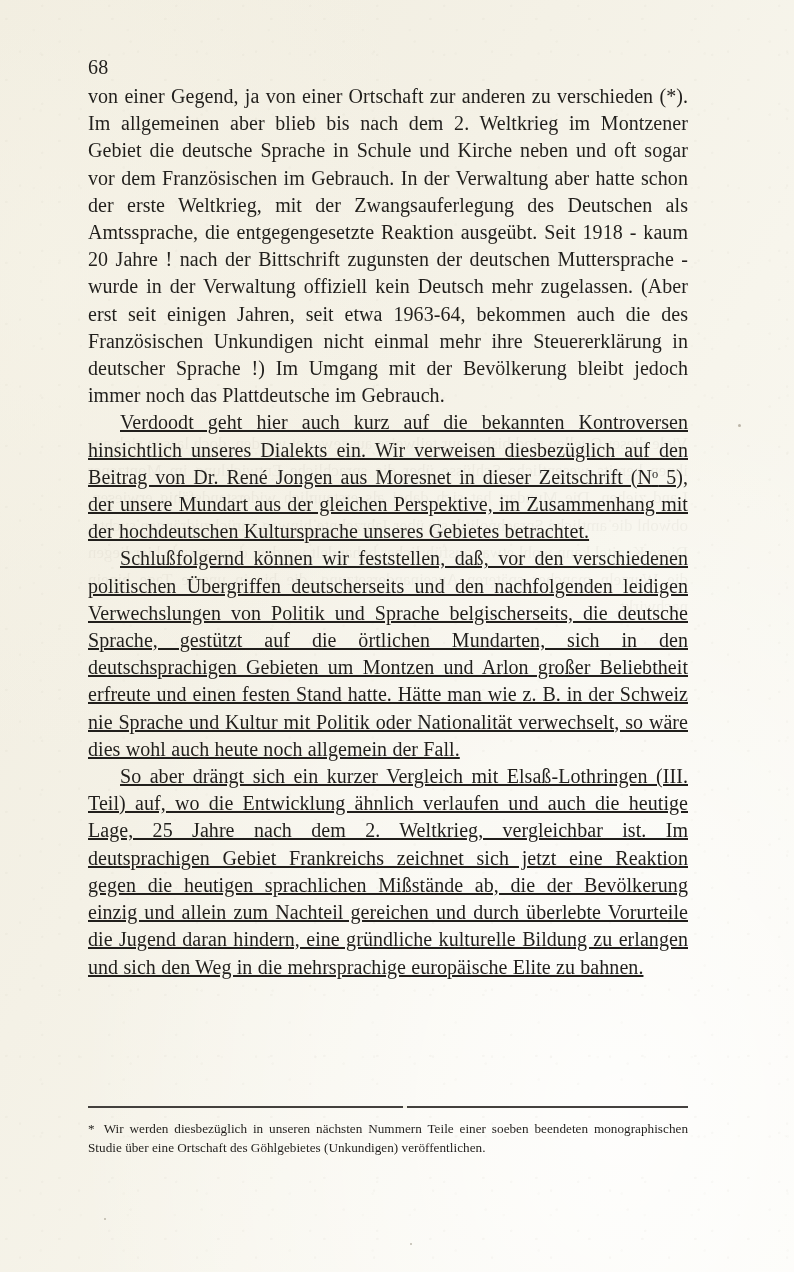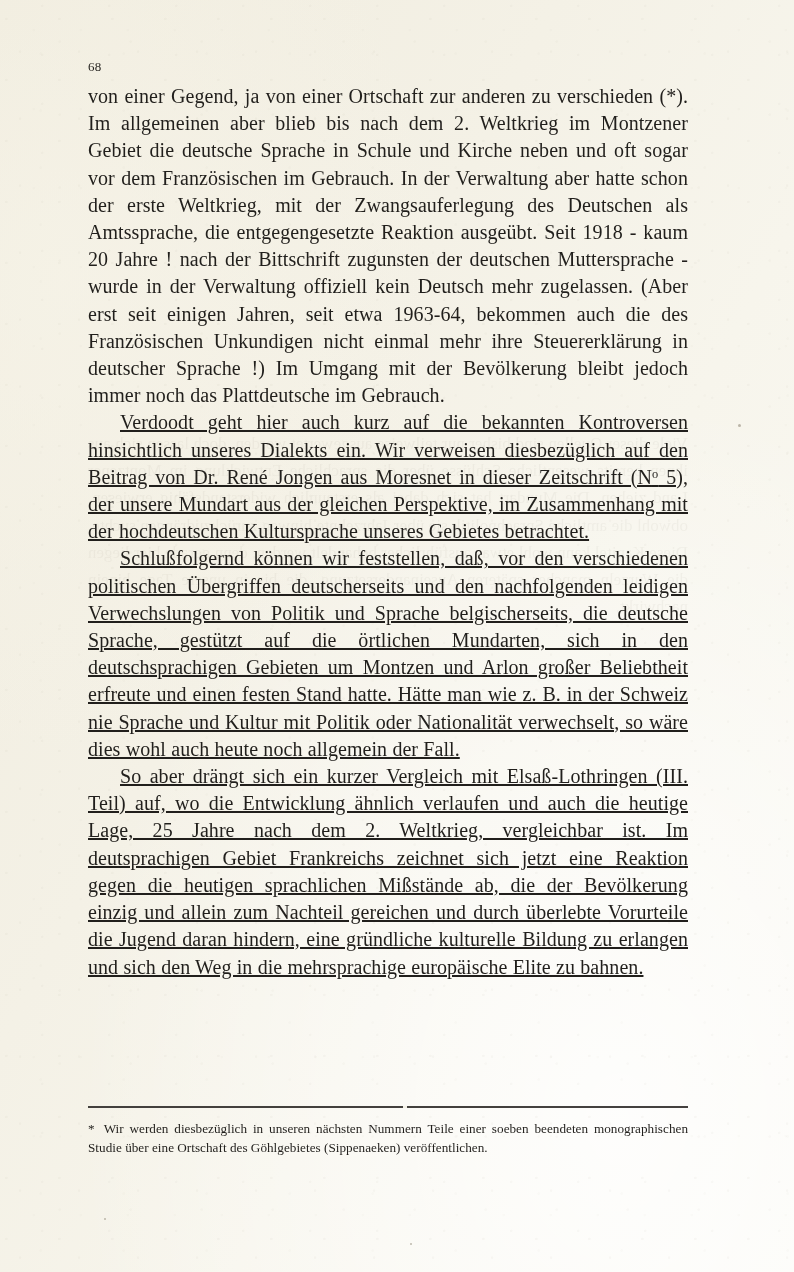--- a/index.html
+++ b/index.html
@@ -55,21 +55,21 @@
     overflow: hidden;
     white-space: pre-wrap;
   }
   #content {
     position: absolute;
     left: 88px;
     top: 56px;
     width: 600px;
   }
   .folio {
-    font-size: 13px;
+    font-size: 20px;
     line-height: 22px;
     letter-spacing: 0.3px;
     margin: 0 0 5px 0;
   }
   p.body {
     margin: 0;
     font-size: 20px;
     line-height: 27.2px;
     text-align: justify;
     text-justify: inter-word;
@@ -152,16 +152,16 @@
     <p class="body indent">Verdoodt geht hier auch kurz auf die bekannten Kontroversen hinsichtlich unseres Dialekts ein. Wir verweisen diesbezüglich auf den Beitrag von Dr. René Jongen aus Moresnet in dieser Zeitschrift (N<span class="ord">o</span> 5), der unsere Mundart aus der gleichen Perspektive, im Zusammenhang mit der hochdeutschen Kultursprache unseres Gebietes betrachtet.</p>
 
     <p class="body indent">Schlußfolgernd können wir feststellen, daß, vor den verschiedenen politischen Übergriffen deutscherseits und den nachfolgenden leidigen Verwechslungen von Politik und Sprache belgischerseits, die deutsche Sprache, gestützt auf die örtlichen Mundarten, sich in den deutschsprachigen Gebieten um Montzen und Arlon großer Beliebtheit erfreute und einen festen Stand hatte. Hätte man wie z. B. in der Schweiz nie Sprache und Kultur mit Politik oder Nationalität verwechselt, so wäre dies wohl auch heute noch allgemein der Fall.</p>
 
     <p class="body indent">So aber drängt sich ein kurzer Vergleich mit Elsaß-Lothringen (III. Teil) auf, wo die Entwicklung ähnlich verlaufen und auch die heutige Lage, 25 Jahre nach dem 2. Weltkrieg, vergleichbar ist. Im deutsprachigen Gebiet Frankreichs zeichnet sich jetzt eine Reaktion gegen die heutigen sprachlichen Mißstände ab, die der Bevölkerung einzig und allein zum Nachteil gereichen und durch überlebte Vorurteile die Jugend daran hindern, eine gründliche kulturelle Bildung zu erlangen und sich den Weg in die mehrsprachige europäische Elite zu bahnen.</p>
 
   </div>
 
   <div id="footnote-wrap">
     <div class="fn-rule"></div>
-    <p class="footnote"><span class="fn-star">*</span><span>Wir werden diesbezüglich in unseren nächsten Nummern Teile einer soeben beendeten monographischen Studie über eine Ortschaft des Göhlgebietes (Sippenaeken) veröffentlichen.</span></p>
+    <p class="footnote"><span class="fn-star">*</span><span>Wir werden diesbezüglich in unseren nächsten Nummern Teile einer soeben beendeten monographischen Studie über eine Ortschaft des Göhlgebietes (Unkundigen) veröffentlichen.</span></p>
   </div>
 
 </div>
 
 </body></html>

